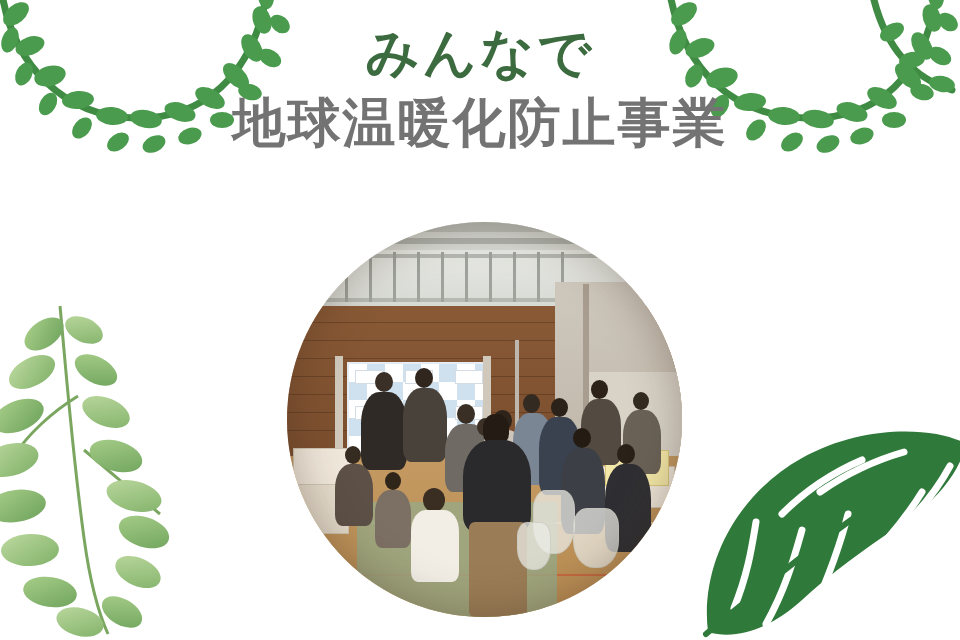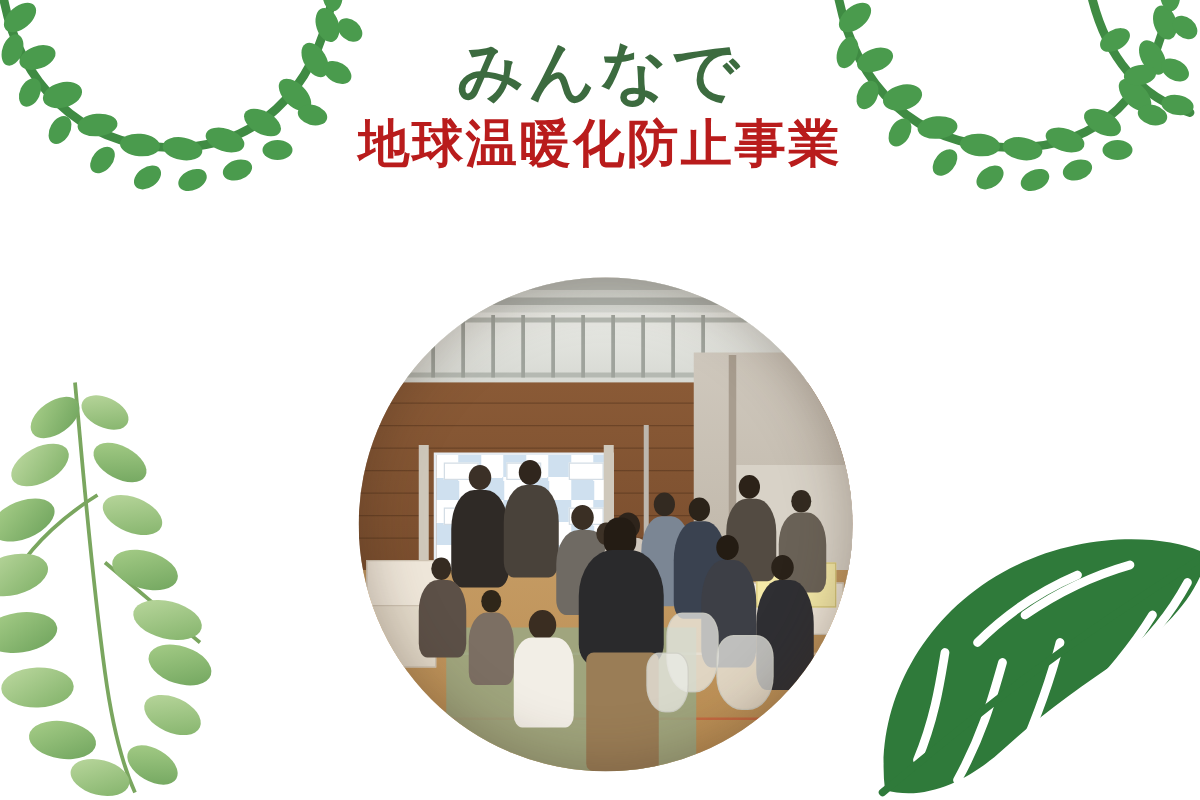--- a/index.html
+++ b/index.html
@@ -27,33 +27,33 @@
   
   .title-block {
     position: absolute;
     left: 0;
     top: 28px;
     width: 960px;
     text-align: center;
     z-index: 6;
   }
   .title-line1 {
-    font-family: Liberation Sans, sans-serif;
+    font-family: Liberation Mono, monospace;
     font-size: 53px;
     line-height: 1.12;
     letter-spacing: 3px;
     color: #3c6b3f;
     font-weight: 700;
   }
   .title-line2 {
     font-family: "DejaVu Sans", sans-serif;
-    font-size: 41px;
+    font-size: 53px;
     line-height: 1.12;
     letter-spacing: 2px;
-    color: #b91c1c;
+    color: #737373;
     font-weight: 700;
     margin-top: 6px;
   }
 
   
   .city-name {
     position: absolute;
     left: 728px;
     top: 338px;
     font-family: "DejaVu Sans", sans-serif;

